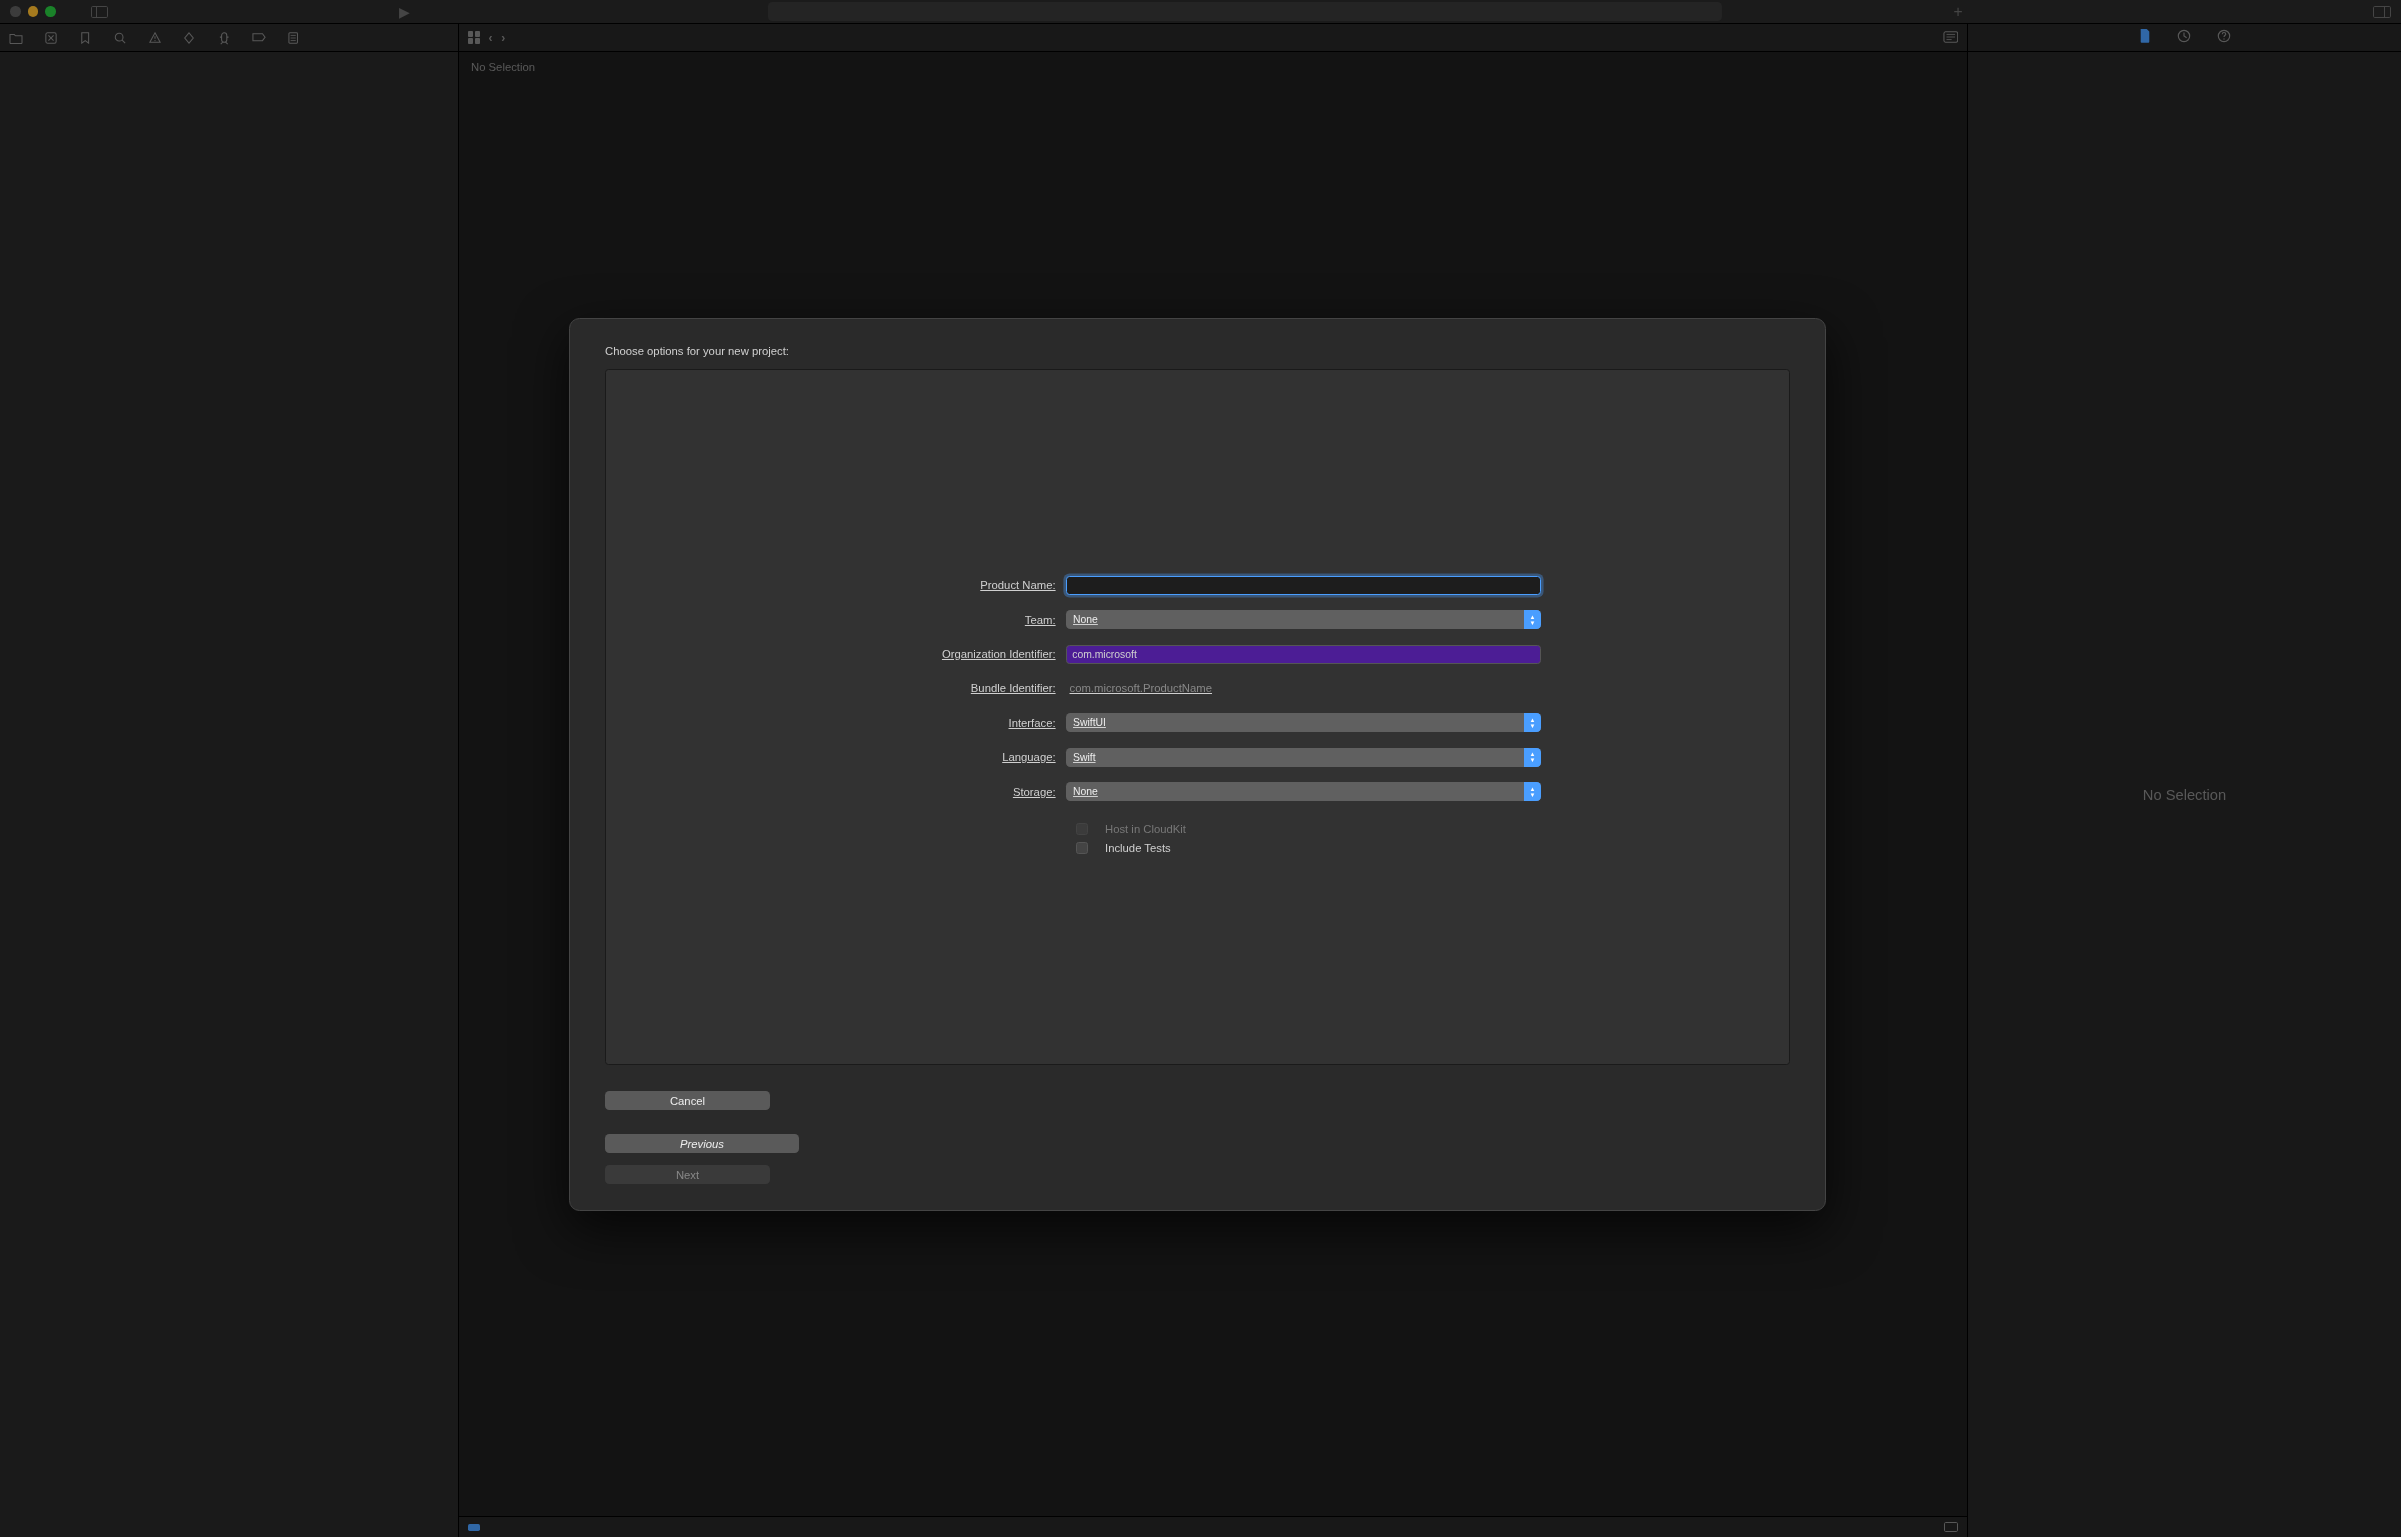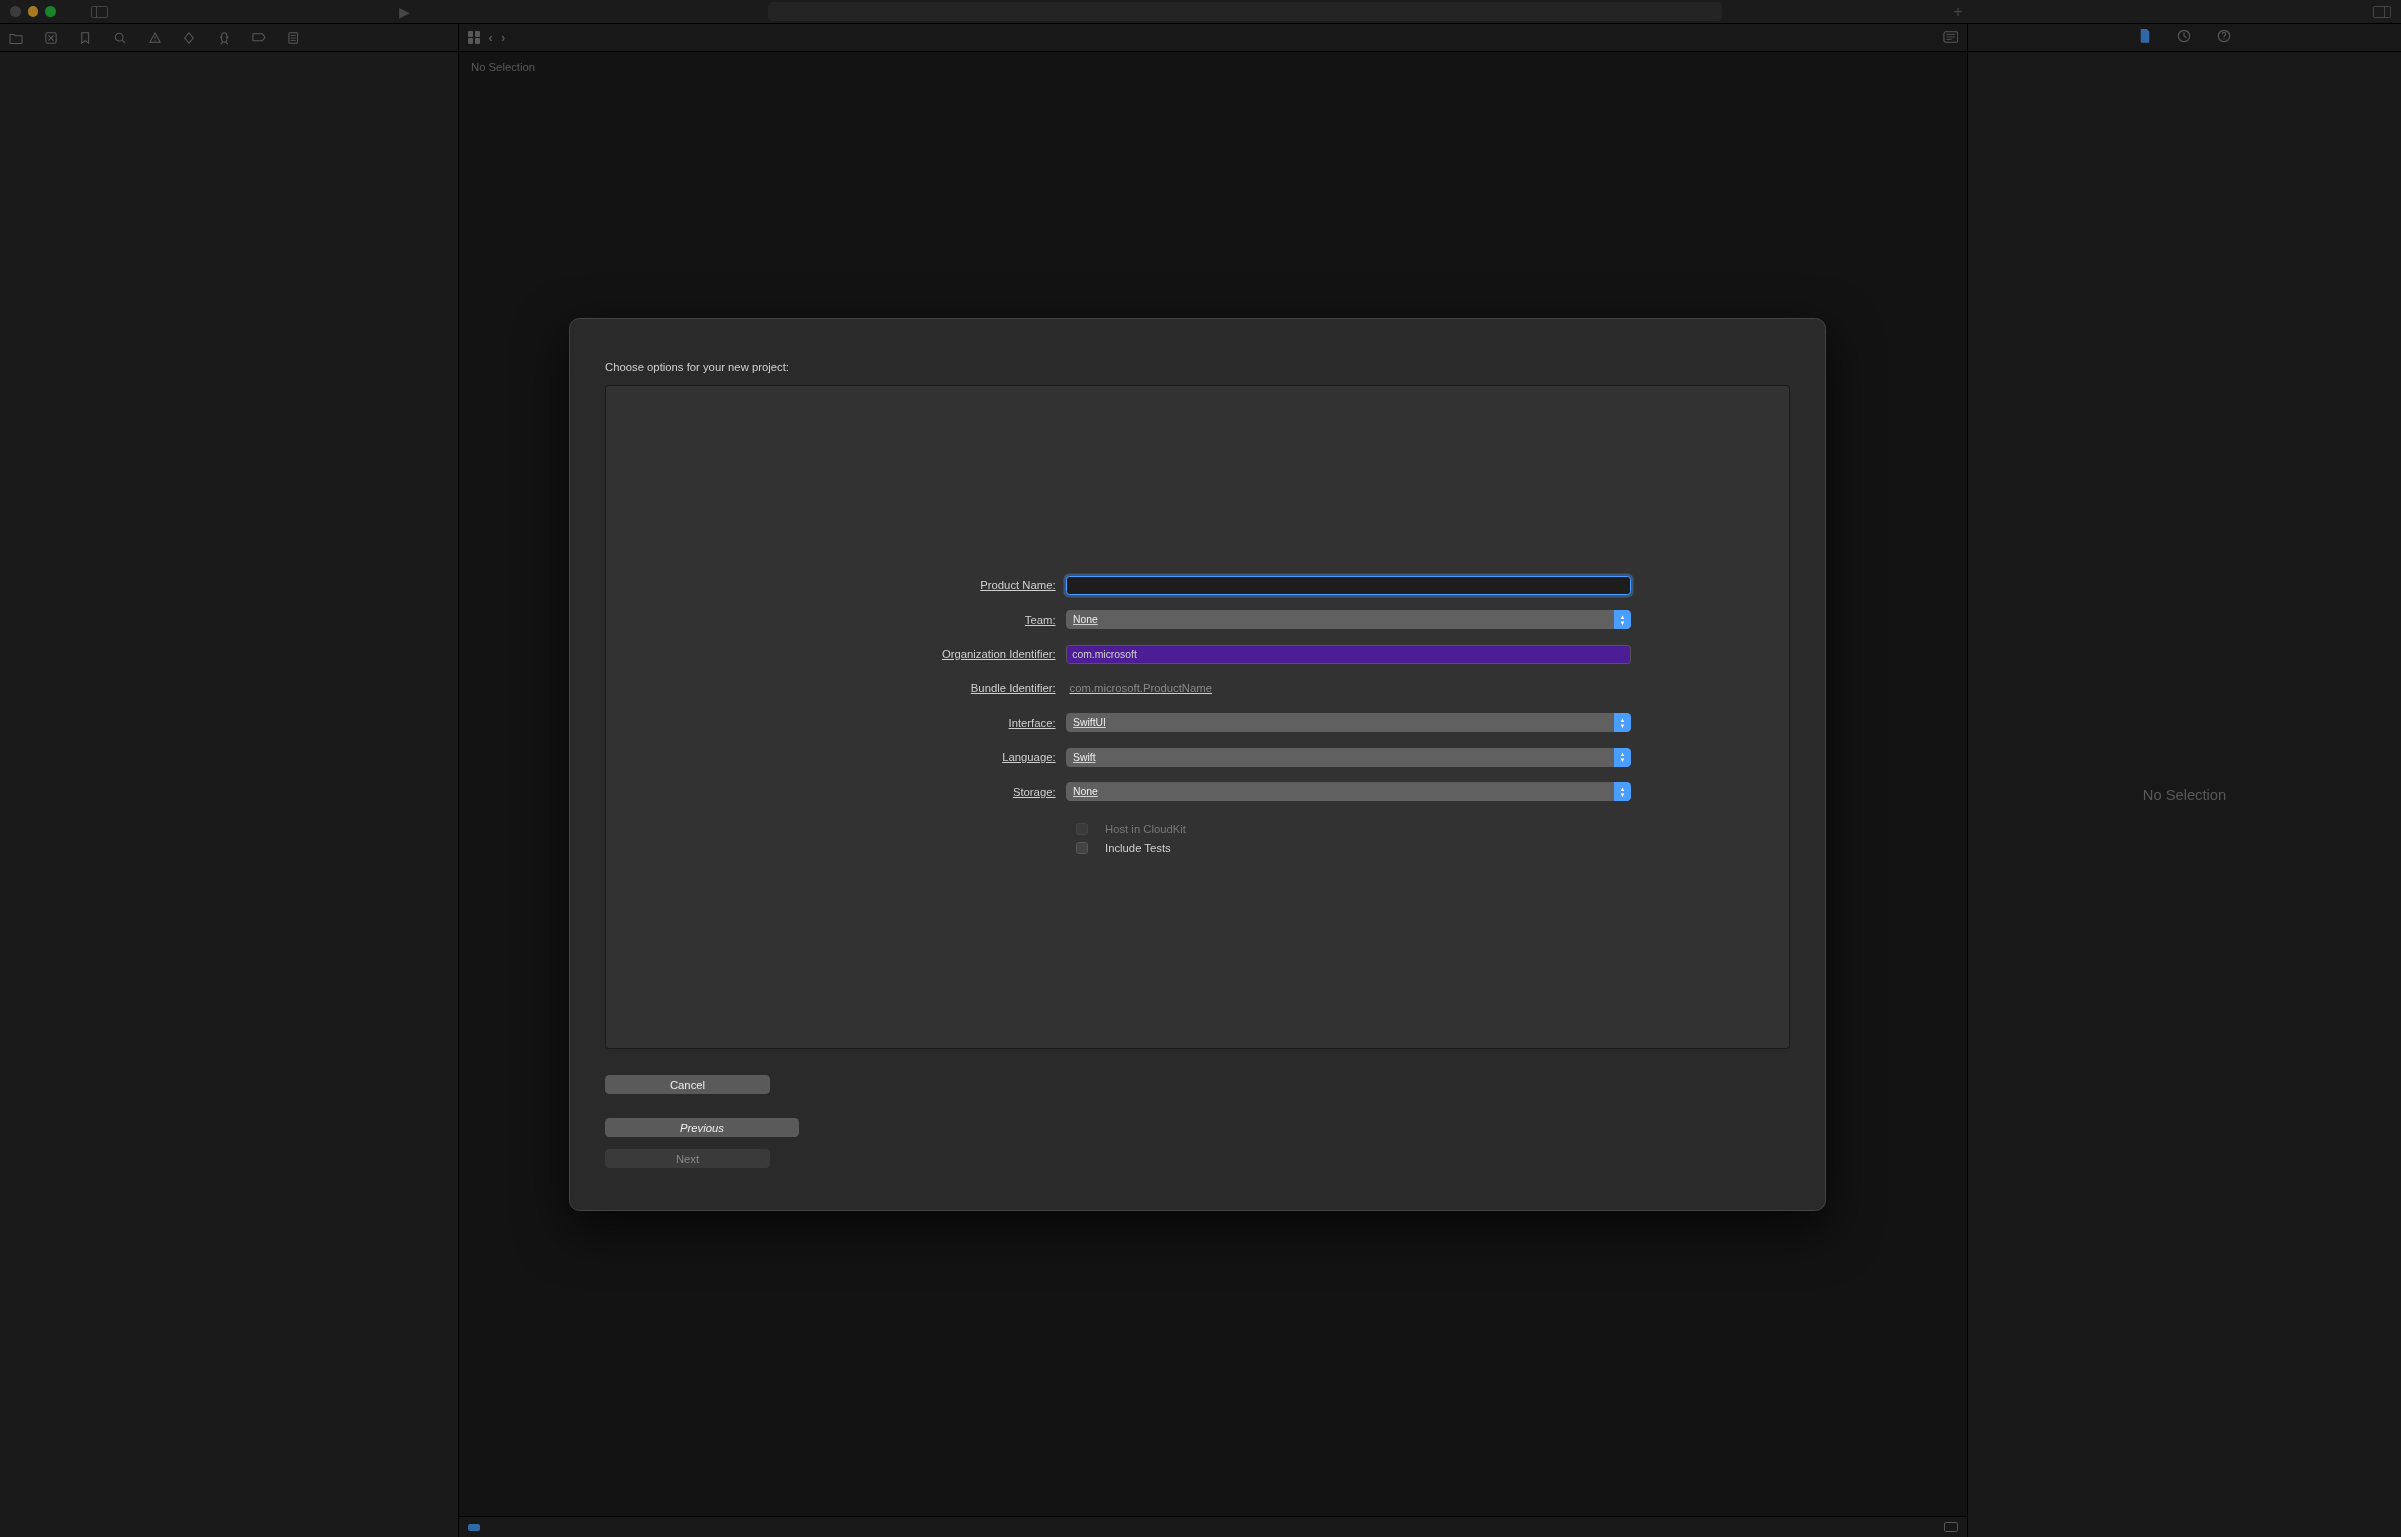--- a/index.html
+++ b/index.html
@@ -282,21 +282,21 @@
       top: 318px;
       left: 569px;
       width: 1257px;
       height: 893px;
       background: #2a2a2a;
       border-radius: 10.4px;
       box-shadow: 0 17.3px 52px rgba(0,0,0,0.7);
       border: 0.9px solid #444;
       display: flex;
       flex-direction: column;
-      padding: 42px 35px;
+      padding: 26px 35px;
     }
 
     .dialog-title {
       font-size: 11.3px;
       color: #d0d0d0;
       margin-bottom: 12px;
     }
 
     .dialog-content {
       flex: 1;
@@ -319,21 +319,21 @@
 
     .form-label {
       width: 425px;
       text-align: right;
       padding-right: 10.4px;
       font-size: 11.3px;
       color: #d0d0d0;
     }
 
     .form-control-wrap {
-      width: 565px;
+      width: 475px;
     }
 
     .text-input {
       width: 100%;
       height: 19px;
       background: #1d1d1d;
       border: 1.7px solid #4a9eff;
       border-radius: 3.5px;
       box-shadow: 0 0 0 2.6px rgba(74,158,255,0.35);
       color: #d0d0d0;

